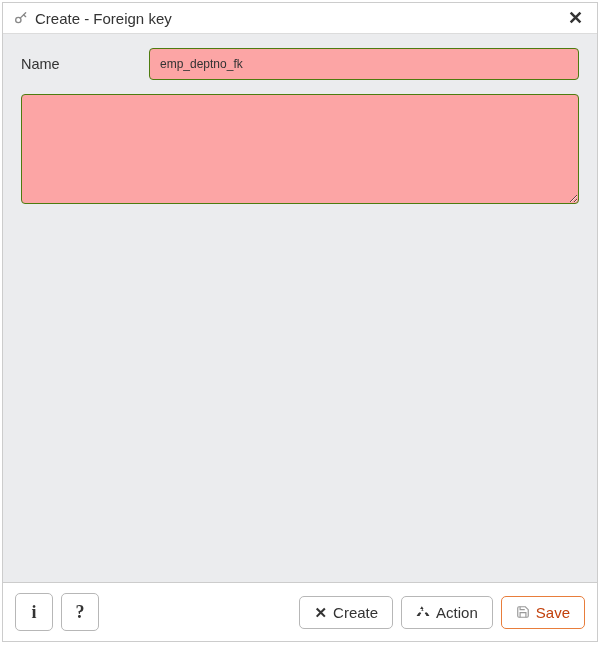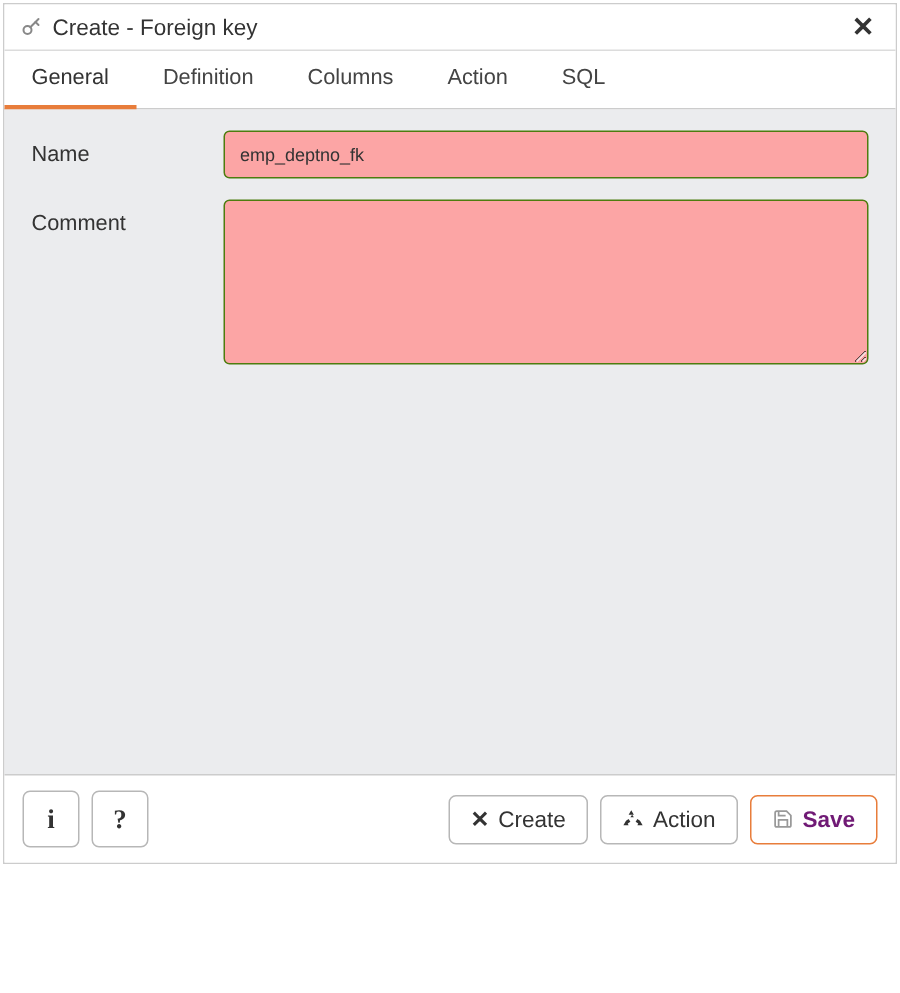--- a/index.html
+++ b/index.html
@@ -7,21 +7,21 @@
       font-family: -apple-system, BlinkMacSystemFont, "Segoe UI", Helvetica, Arial, sans-serif;
       font-size: 14px;
       color: #333;
       background: #fff;
       width: 600px;
       height: 662px;
       overflow: hidden;
     }
     .dialog {
       width: 596px;
-      height: 574px;
+      height: 640px;
       margin: 2px;
       border: 1px solid #ccc;
       display: flex;
       flex-direction: column;
       background: #fff;
     }
     .titlebar {
       display: flex;
       align-items: center;
       padding: 6px 10px;
@@ -127,59 +127,50 @@
     .btn-icon-only {
       width: 38px;
       height: 38px;
       padding: 0;
       font-size: 18px;
       font-weight: bold;
       font-family: Georgia, 'Times New Roman', serif;
     }
     .btn-save {
       border: 1px solid #e87d3b;
-      color: #701a75;
-      font-weight: bold;
+      color: #c2410c;
     }
     .btn svg { display: block; }
   </style>
 </head>
 <body>
 
 <div class="dialog">
 
   <div class="titlebar">
     <span class="icon-wrap">
       <svg width="16" height="16" viewBox="0 0 24 24" fill="none" stroke="#888" stroke-width="2" stroke-linecap="round" stroke-linejoin="round">
         <circle cx="8" cy="15" r="4"></circle>
         <path d="M10.8 12.2 L19 4"></path>
         <path d="M16 7 L19 10"></path>
       </svg>
     </span>
     <span class="title">Create - Foreign key</span>
     <span class="close">✕</span>
   </div>
 
-  <div class="tabs">
-    <div class="tab active">General</div>
-    <div class="tab">Definition</div>
-    <div class="tab">Columns</div>
-    <div class="tab">Action</div>
-    <div class="tab">SQL</div>
-  </div>
 
   <div class="body">
     <div class="field-row">
       <div class="field-label">Name</div>
       <div class="field-input">
         <input type="text" class="text-input" value="emp_deptno_fk" style="">
       </div>
     </div>
     <div class="field-row">
-      <div class="field-label">Comment</div>
       <div class="field-input">
         <textarea class="text-input" style=""></textarea>
       </div>
     </div>
   </div>
 
   <div class="footer">
     <button class="btn btn-icon-only">i</button>
     <button class="btn btn-icon-only">?</button>
     <div class="footer-spacer"></div>

